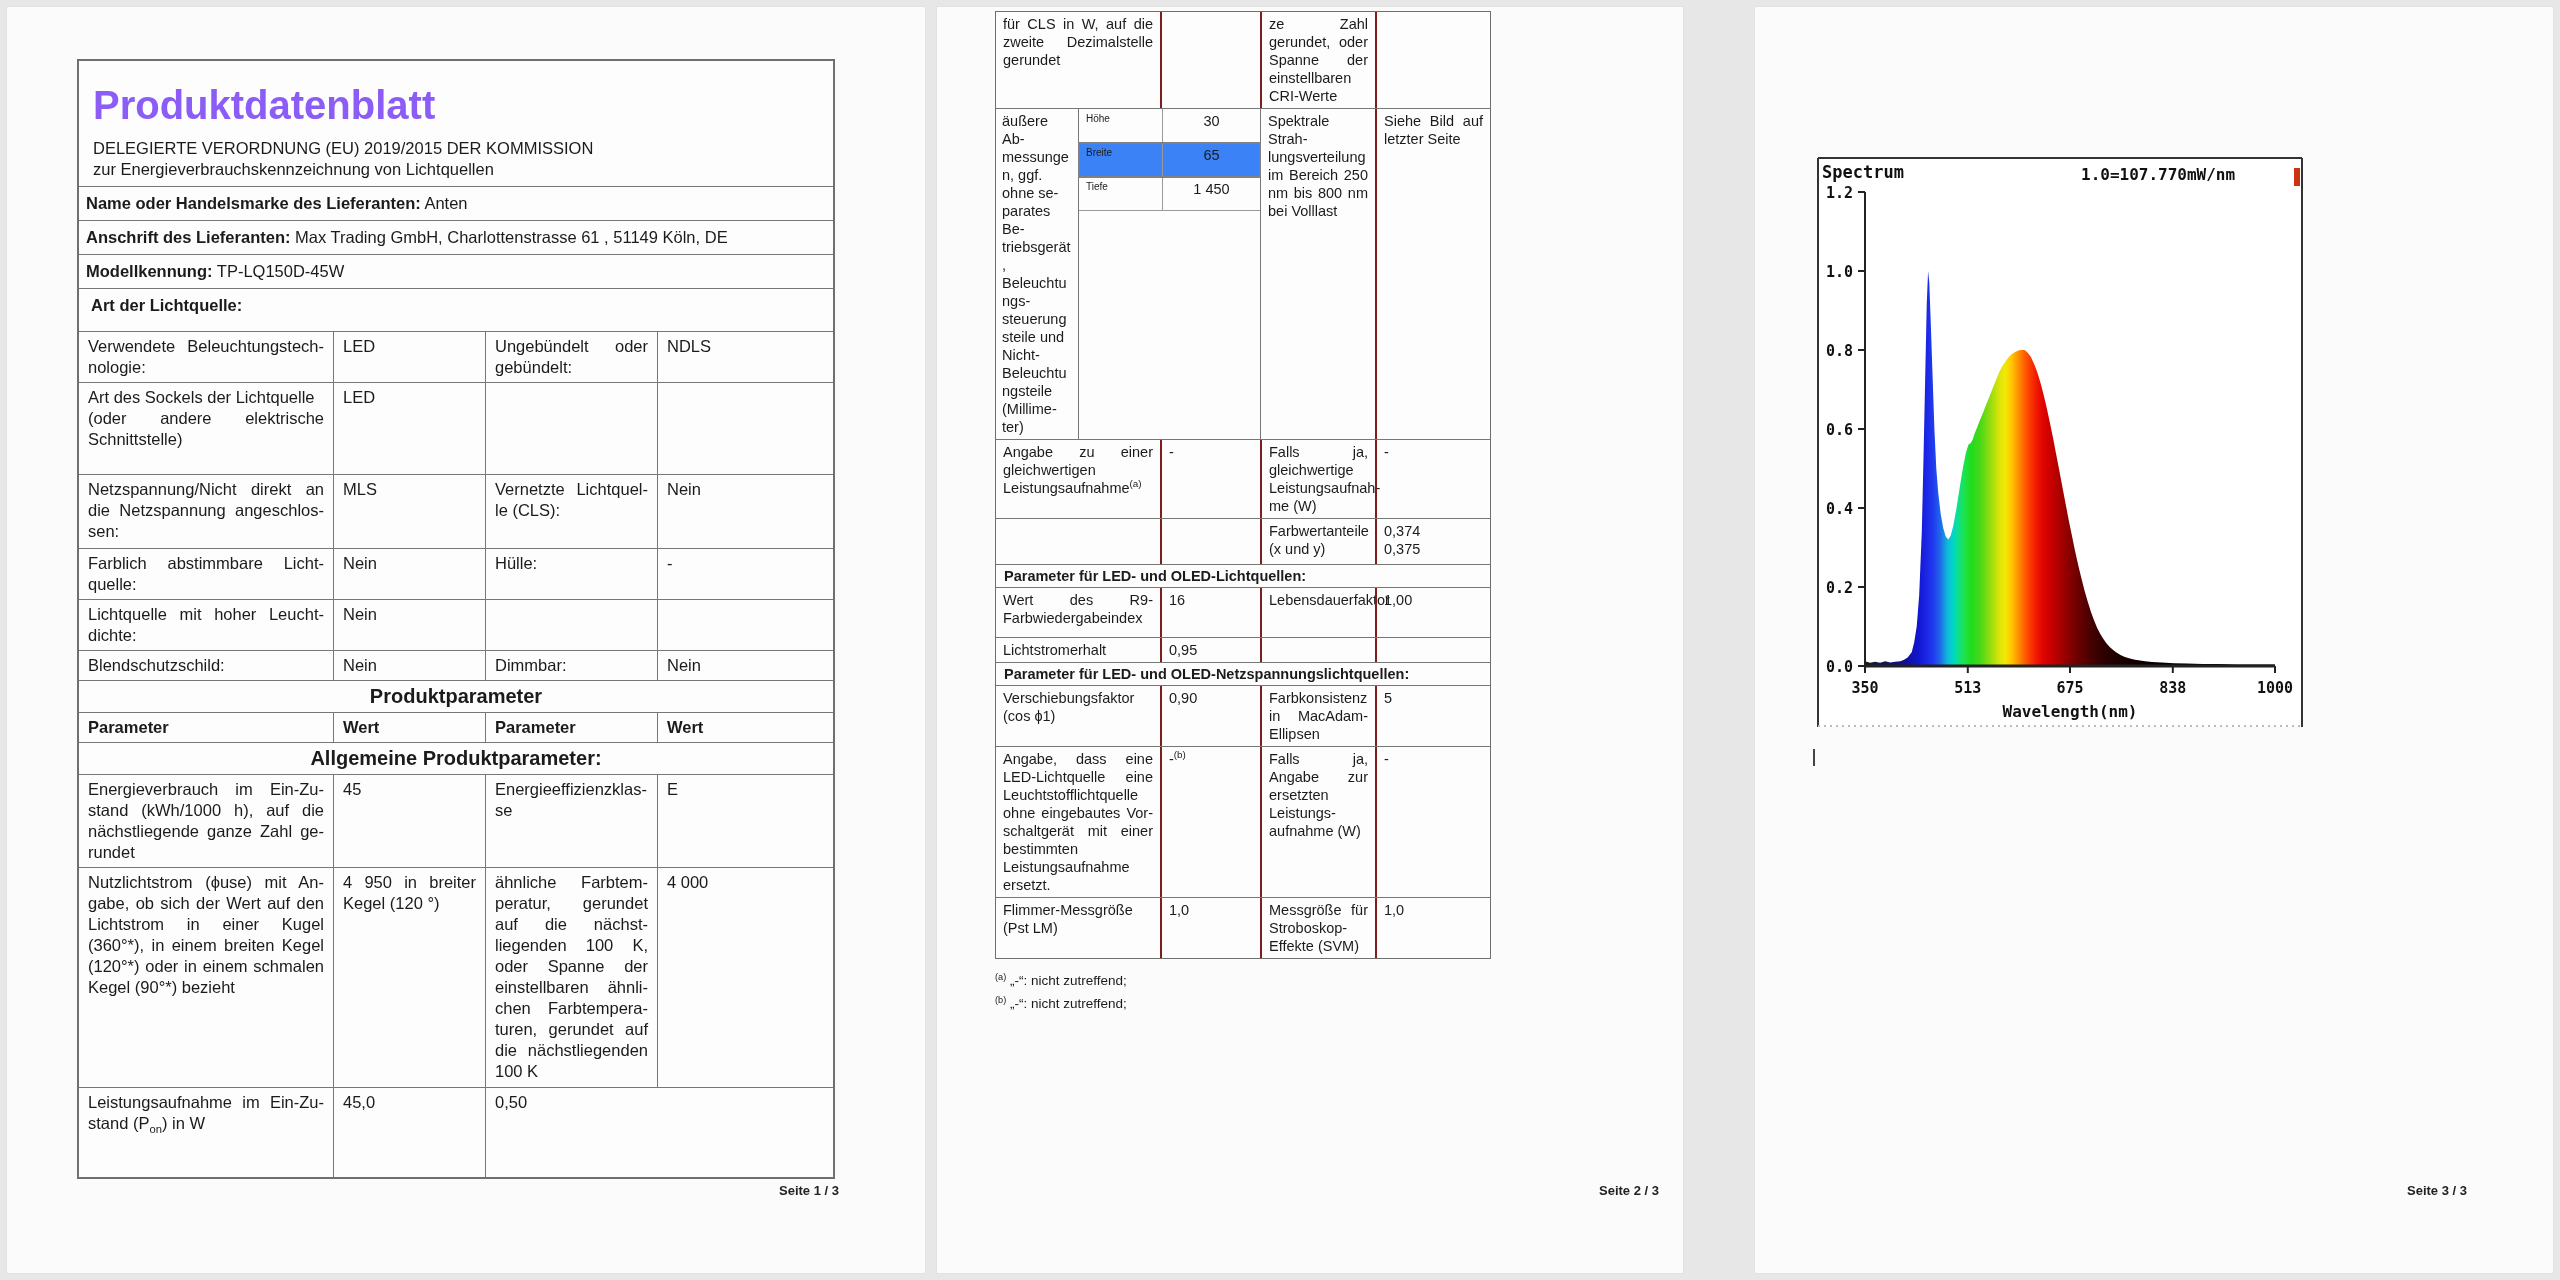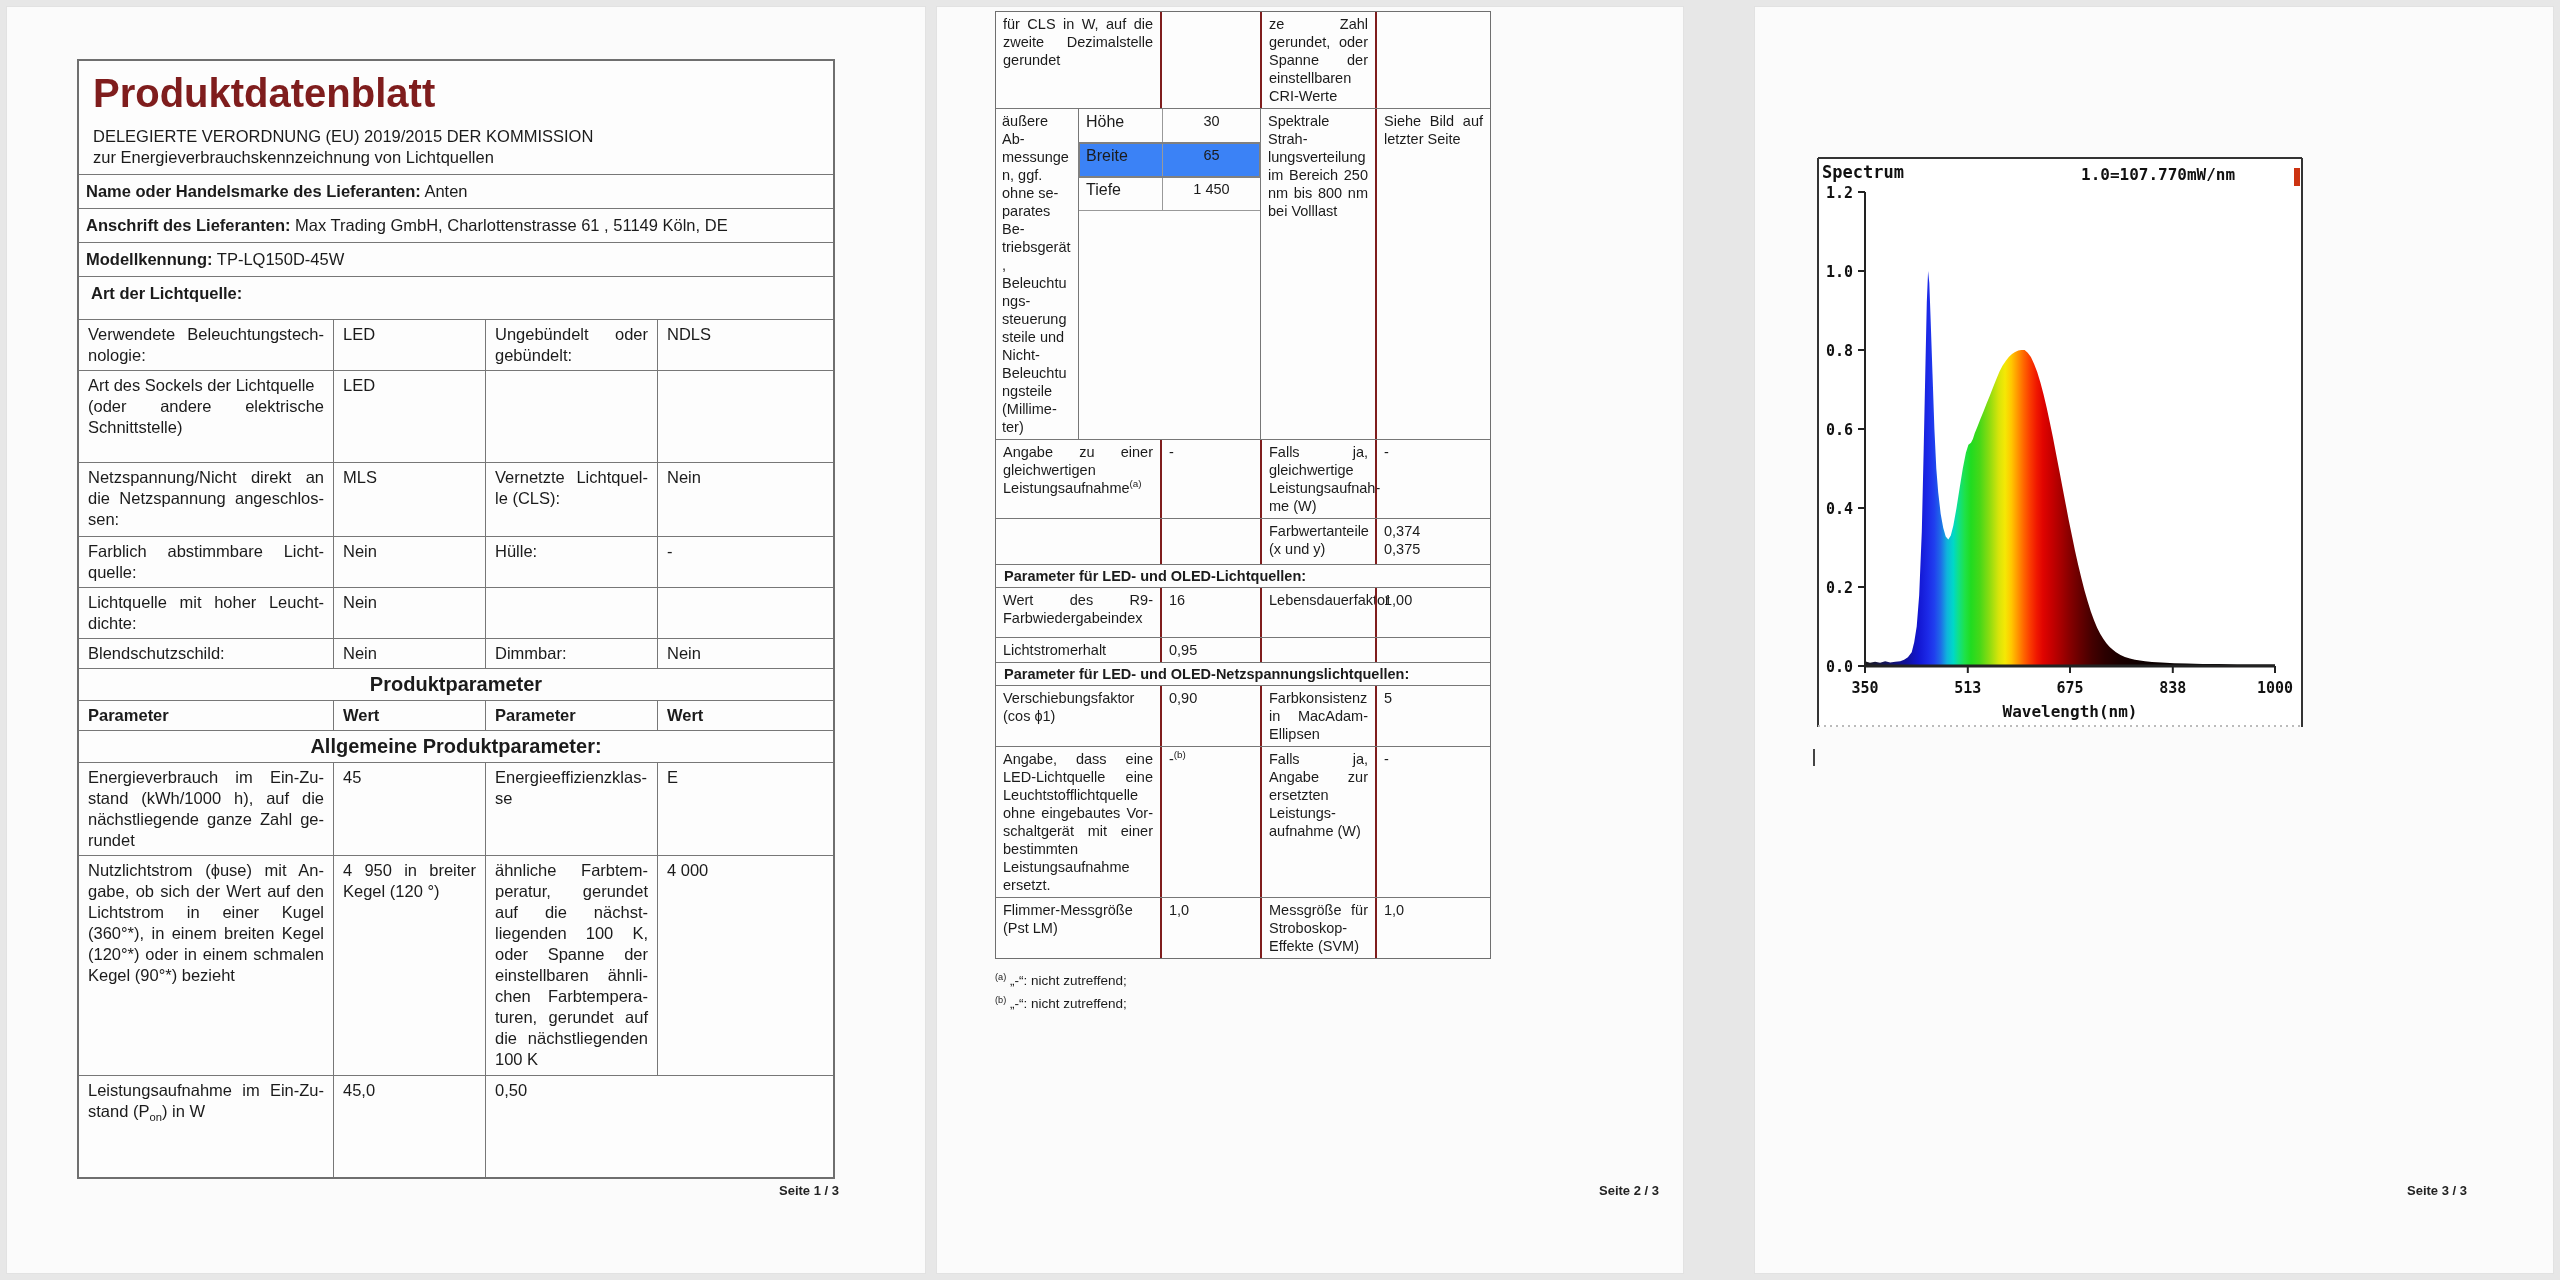--- a/index.html
+++ b/index.html
@@ -5,21 +5,21 @@
   html,body{margin:0;padding:0}
   body{width:2560px;height:1280px;background:#e7e7e7;font-family:"Liberation Sans",sans-serif;color:#1b1b1b;position:relative;overflow:hidden}
   .sheet{position:absolute;background:#fbfbfb;border:1px solid #e2e2e2;box-sizing:border-box}
   #sheet1{left:6px;top:6px;width:920px;height:1268px}
   #sheet2{left:936px;top:6px;width:748px;height:1268px}
   #sheet3{left:1754px;top:6px;width:800px;height:1268px}
 
   
   .card{position:absolute;left:70px;top:52px;width:758px;height:1120px;border:2px solid #6f6f6f;background:#fdfdfd;overflow:hidden;box-sizing:border-box}
   .card header{padding:10px 14px 6px}
-  h1.title{margin:0 0 10px;font-size:40px;font-weight:bold;color:#7f1d1d}
+  h1.title{margin:12px 0 10px;font-size:40px;font-weight:bold;color:#8b5cf6}
   .reg{margin:0;font-size:16.5px;line-height:21px;max-width:505px}
   .irow{border-top:1px solid #777;padding:7px 7px;font-size:16.5px}
   .b{font-weight:bold}
   .secrow{border-top:1px solid #777;padding:7px 12px 16px;font-weight:bold;font-size:16.5px}
   .trow{display:flex;border-top:1px solid #777;box-sizing:border-box}
   .trow>.c{box-sizing:border-box;padding:4px 9px;font-size:16.5px;line-height:21px;text-align:justify}
   .trow>.c+.c{border-left:1px solid #777}
   .c1{width:254px;flex:none}.c2{width:152px;flex:none}.c3{width:172px;flex:none}.c4{flex:1}
   .val{text-align:center}
   .chead .c{font-weight:bold;text-align:left}
@@ -32,21 +32,21 @@
   .t2wrap{position:absolute;left:58px;top:4px;width:496px}
   .t2{border:1px solid #6f6f6f;box-sizing:border-box;background:#fdfdfd}
   .trow2{display:flex;border-bottom:1px solid #777;box-sizing:border-box}
   .trow2:last-child{border-bottom:none}
   .t2 .c{box-sizing:border-box;padding:3px 7px;font-size:14.5px;line-height:18px;text-align:justify}
   .t2 .c+.c{border-left:2px solid #7f1d1d}
   .d1{width:164px;flex:none}.d2{width:100px;flex:none}.d3{width:115px;flex:none}.d4{flex:1}
   .dimlabel{width:82px;flex:none;box-sizing:border-box;padding:3px 6px;font-size:14.5px;line-height:18px;overflow-wrap:break-word}
   .dimmid{width:182px;flex:none;border-left:1px solid #777;display:flex;flex-direction:column;box-sizing:border-box}
   .drow{display:flex;border-bottom:1px solid #999;min-height:34px;box-sizing:border-box}
-  .dname{width:83px;flex:none;padding:4px 7px;box-sizing:border-box;font-size:16px}
+  .dname{width:83px;flex:none;padding:4px 7px;box-sizing:border-box;font-size:10px}
   .dval{flex:1;text-align:center;border-left:1px solid #999;padding:4px 16px;font-size:14.5px}
   .drow.hl{outline:2px solid #808080;outline-offset:-1px;position:relative;z-index:2;background:#3b82f6}
   .sec2row{border-bottom:1px solid #777;font-weight:bold;padding:3px 8px;font-size:14.5px}
   .fnotes{margin-top:10px;font-size:13.5px;line-height:23px}
 
   
   #spectrum-svg{position:absolute;left:62px;top:150px}
   .tick{font:bold 15px "DejaVu Sans Mono",monospace;fill:#111}
   .ctitle{font:bold 17px "DejaVu Sans Mono",monospace;fill:#111}
   .cann{font:bold 16px "DejaVu Sans Mono",monospace;fill:#111}

